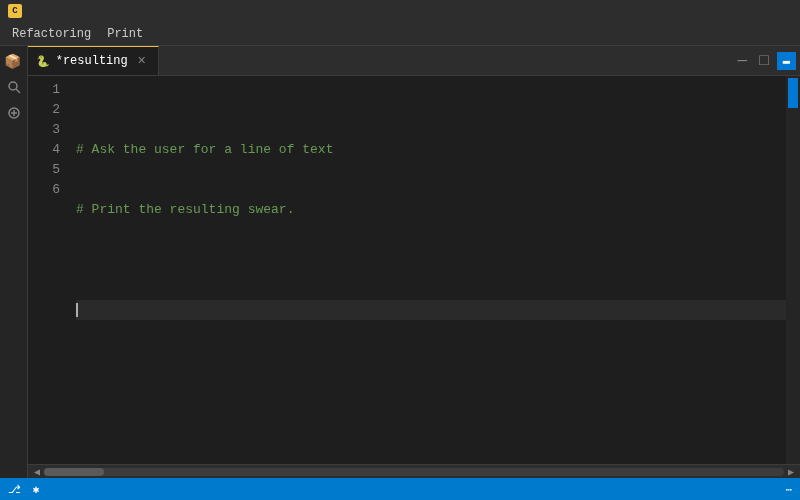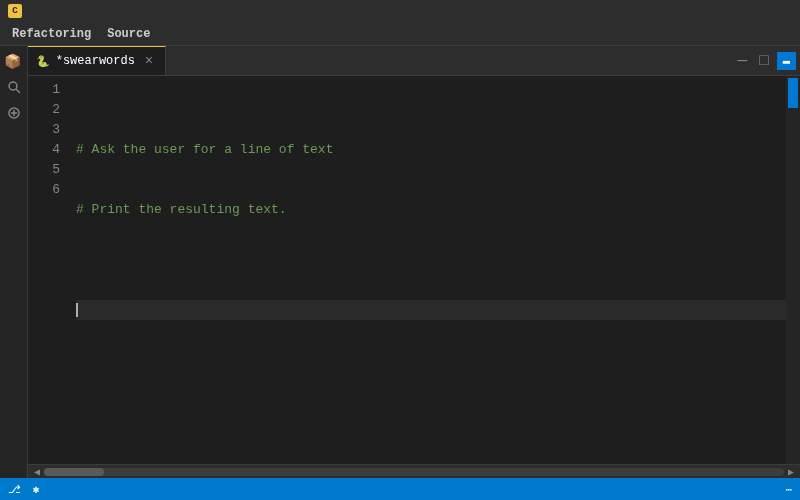--- a/index.html
+++ b/index.html
@@ -51,21 +51,20 @@
       color: #cccccc;
       flex-shrink: 0;
       border-bottom: 1px solid #3c3c3c;
     }
     .menu-item {
       padding: 2px 8px;
       cursor: pointer;
       height: 100%;
       display: flex;
       align-items: center;
-      font-weight: bold;
     }
 
     
     #main {
       display: flex;
       flex: 1;
       overflow: hidden;
     }
 
     
@@ -302,21 +301,21 @@
   </style>
 </head>
 <body>
 
 <div id="titlebar">
   <div id="titlebar-icon">C</div>
 </div>
 
 <div id="menubar">
   <div class="menu-item">Refactoring</div>
-  <div class="menu-item">Source</div>
+  <div class="menu-item">Print</div>
 </div>
 
 <div id="main">
 
   <div id="sidebar">
     <div class="sidebar-icon active">📦</div>
     <div class="sidebar-icon">
       <svg width="14" height="14" viewBox="0 0 14 14" fill="none">
         <circle cx="6" cy="6" r="4" stroke="#858585" stroke-width="1.5"></circle>
         <line x1="9" y1="9" x2="13" y2="13" stroke="#858585" stroke-width="1.5"></line>
@@ -329,21 +328,21 @@
         <line x1="4" y1="7" x2="10" y2="7" stroke="#858585" stroke-width="1.5"></line>
       </svg>
     </div>
   </div>
 
   <div id="editor-area">
 
     <div id="tabbar">
       <div class="tab active">
         <span class="tab-file-icon">🐍</span>
-        <span>*swearwords</span>
+        <span>*resulting</span>
         <span class="tab-close">×</span>
       </div>
       <div id="tab-spacer"></div>
       <div id="tab-controls">
         <span class="tab-control-btn">—</span>
         <span class="tab-control-btn">□</span>
         <span class="tab-control-btn highlighted">▬</span>
       </div>
     </div>
 
@@ -356,21 +355,21 @@
         <span class="line-number">4</span>
         <span class="line-number">5</span>
         <span class="line-number">6</span>
       </div>
 
       <div id="code-content">
         <div class="code-line">
           <span class="comment"># Ask the user for a line of text</span>
         </div>
         <div class="code-line">
-          <span class="comment"># Print the resulting text.</span>
+          <span class="comment"># Print the resulting swear.</span>
         </div>
         <div class="code-line">
           <span>&nbsp;</span>
         </div>
         <div class="code-line active-line">
           <span class="cursor"></span>
         </div>
         <div class="code-line">
           <span>&nbsp;</span>
         </div>

